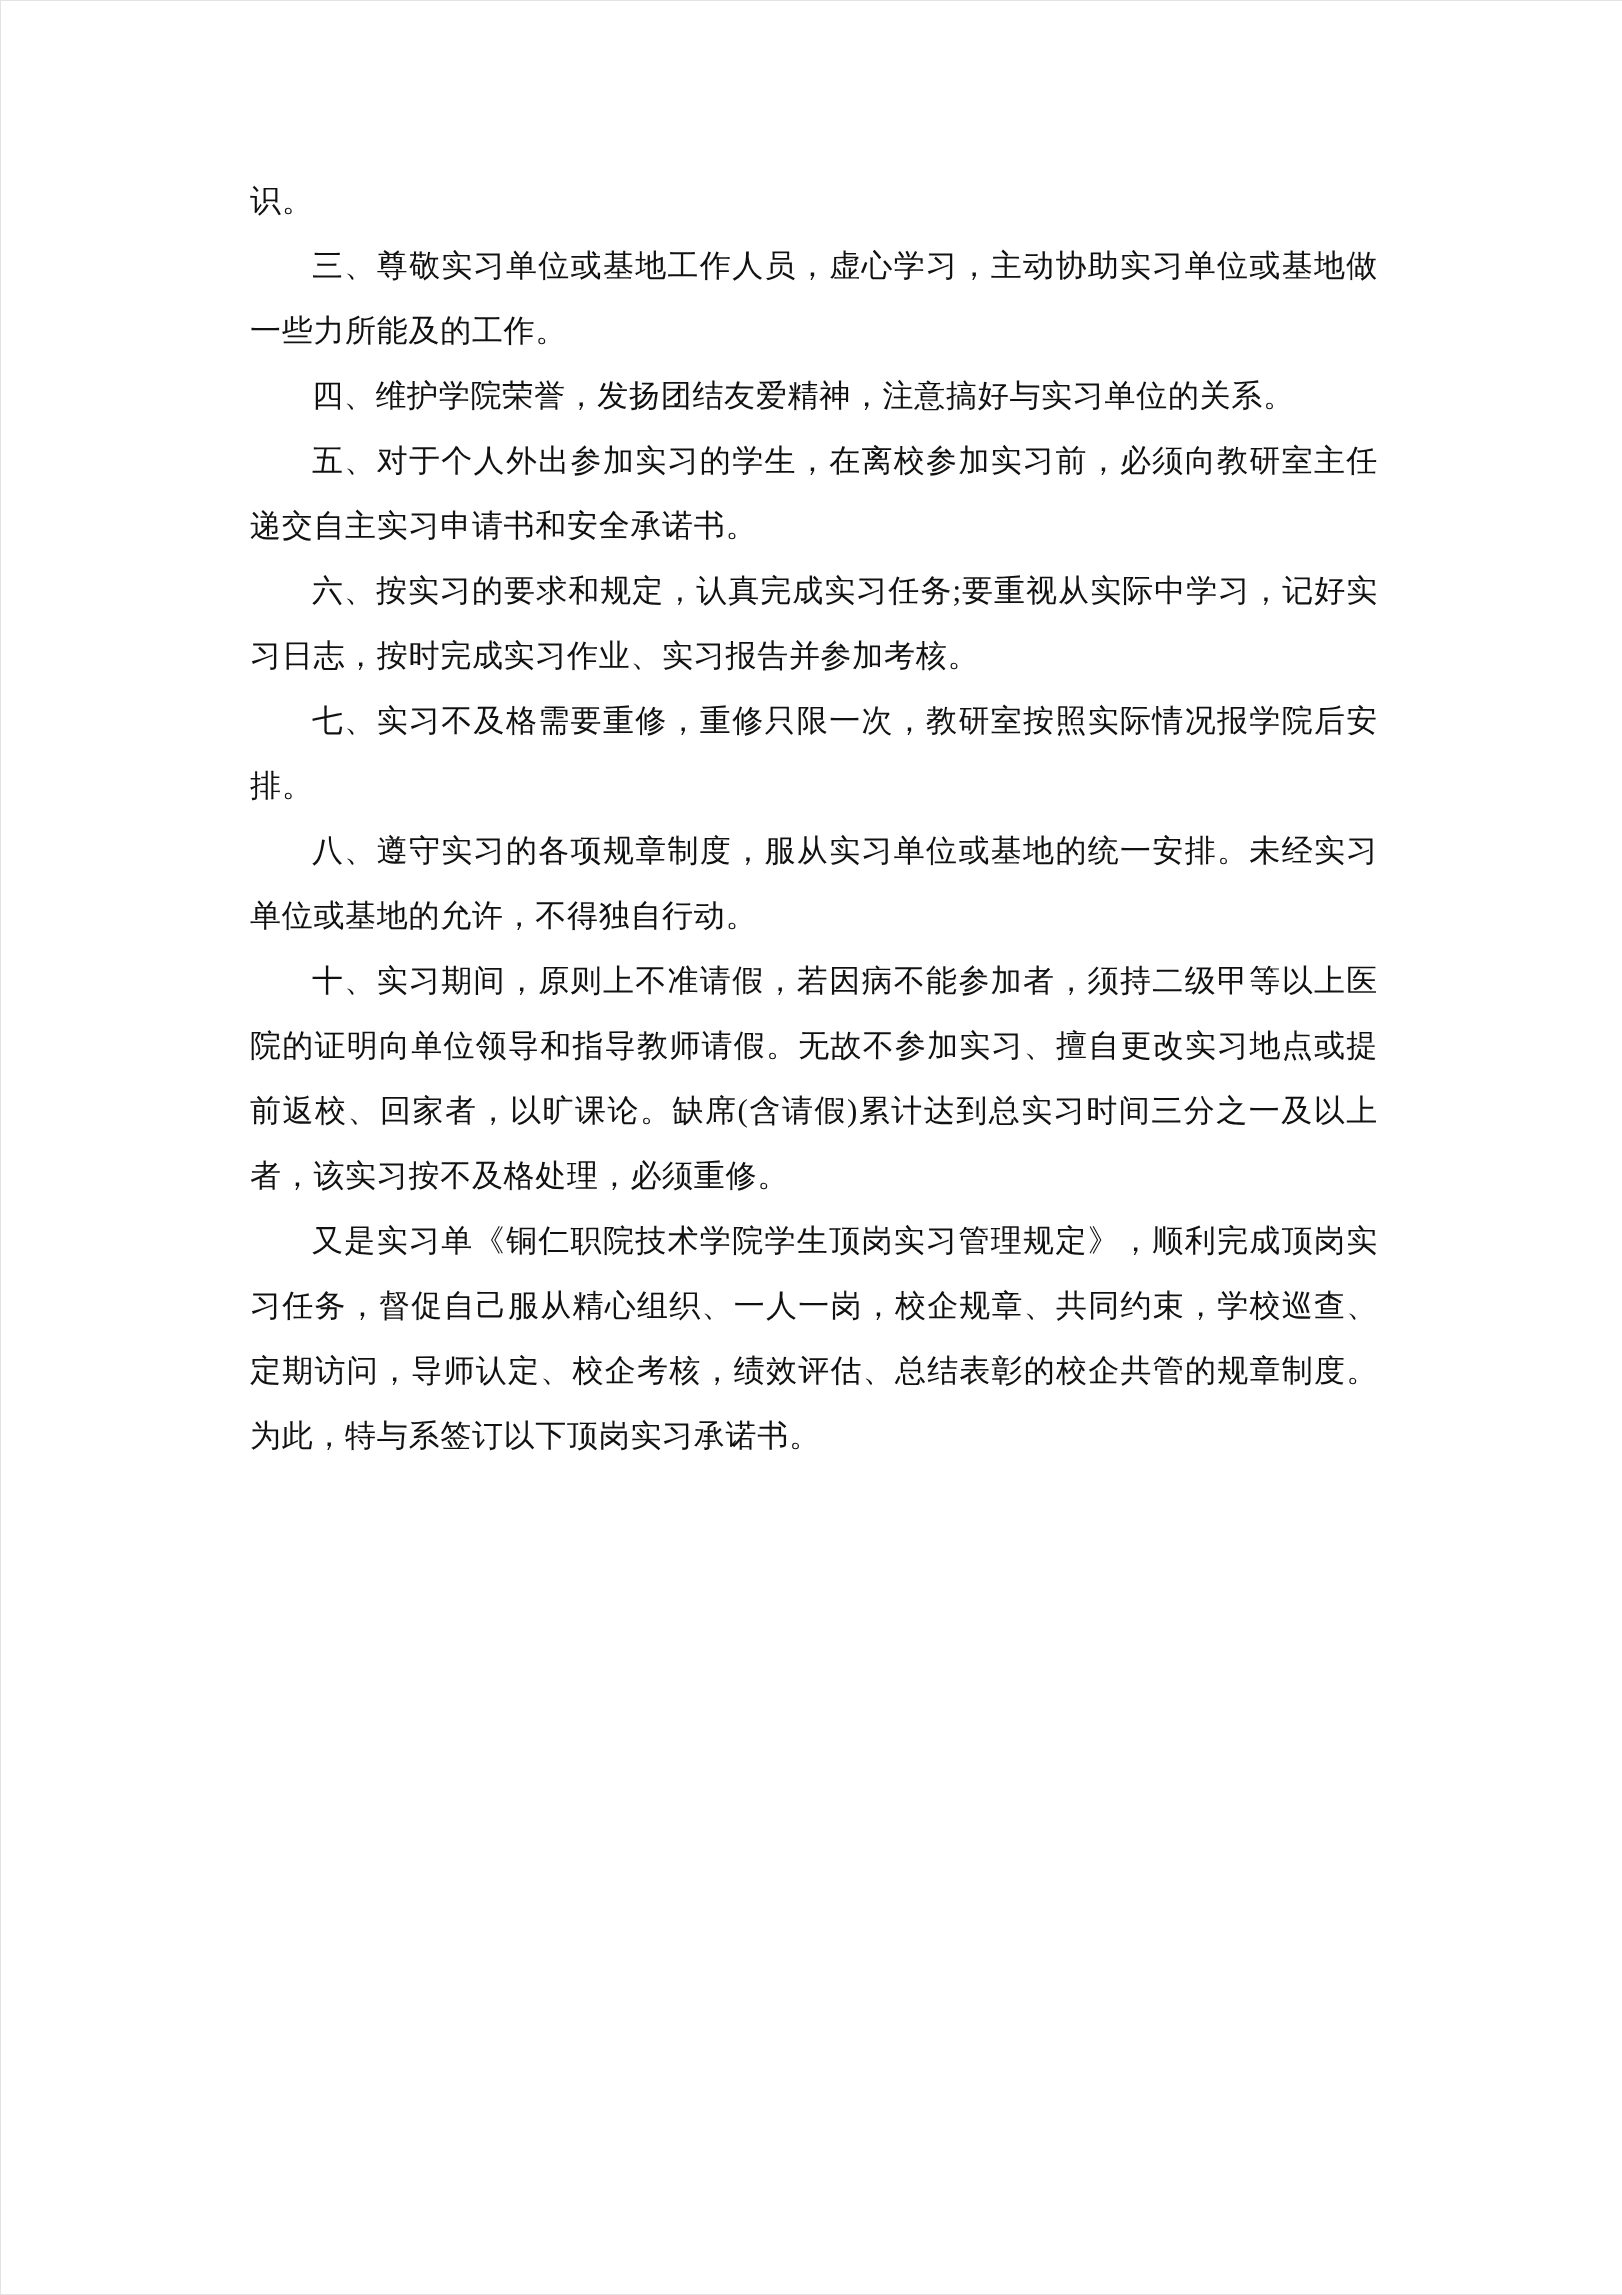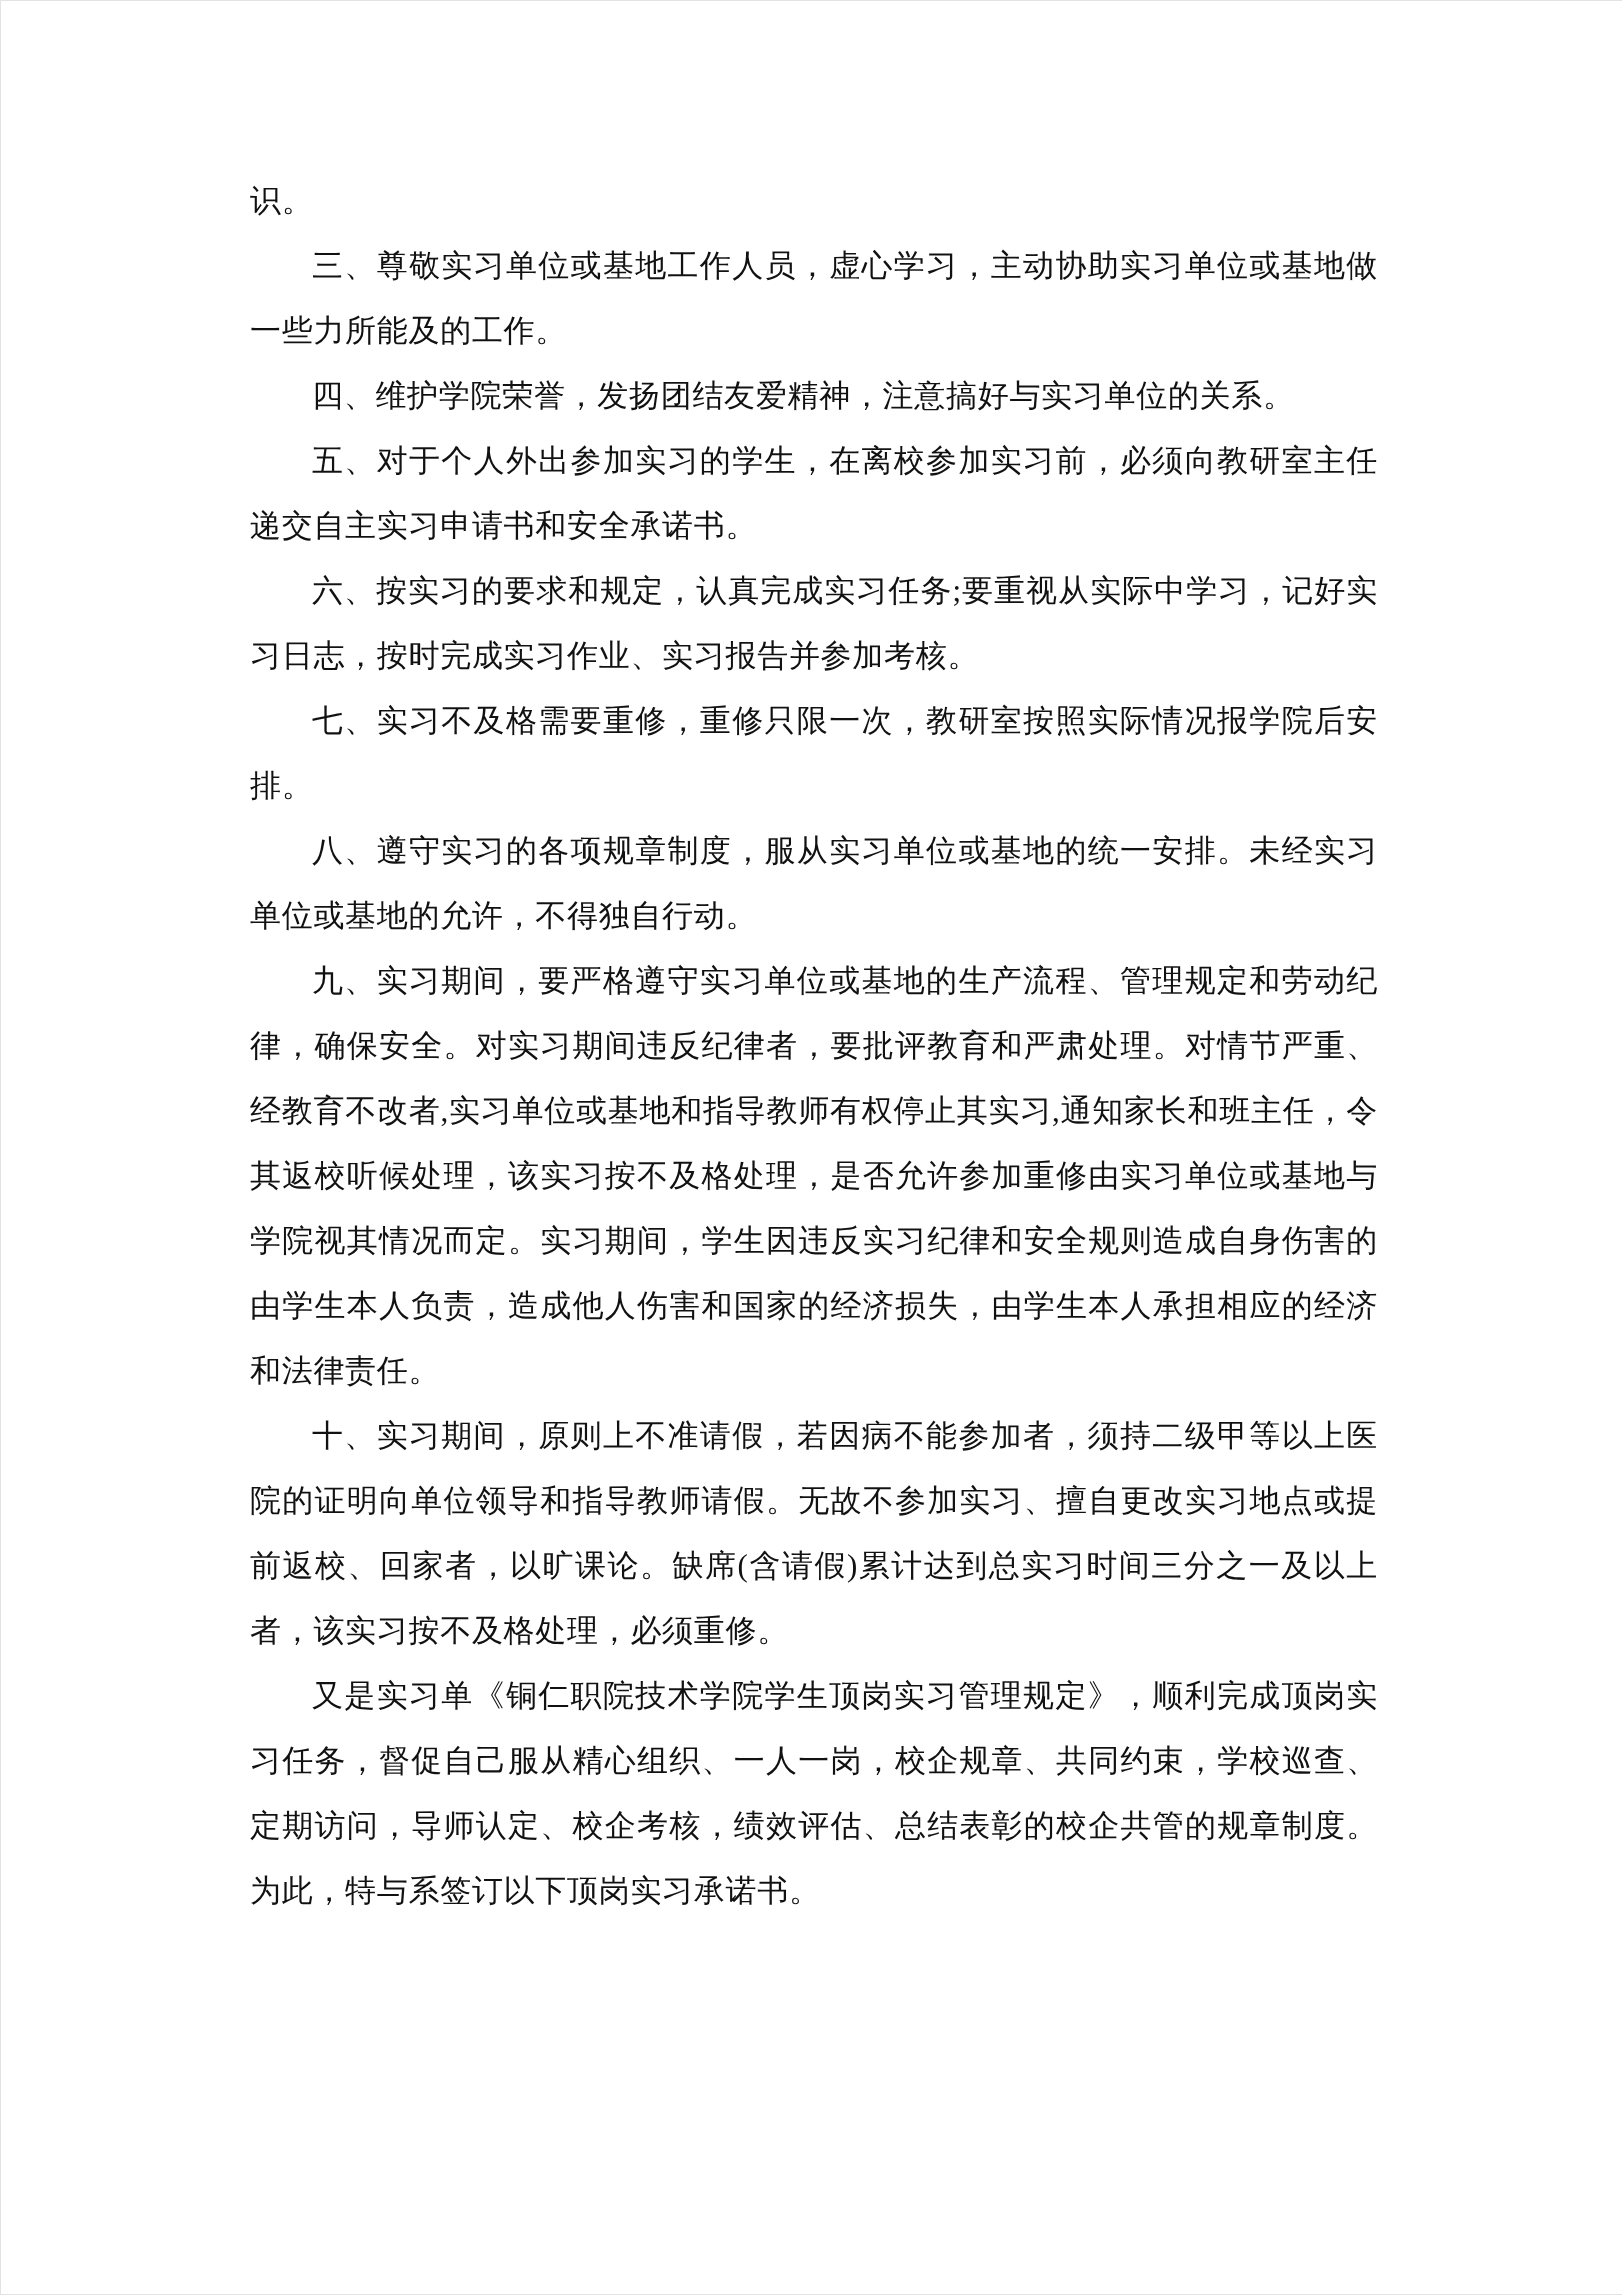--- a/index.html
+++ b/index.html
@@ -44,18 +44,17 @@
 
 <div class="page">
   <div class="doc-body">
       <p class="para noindent">识。</p>
       <p class="para">三、尊敬实习单位或基地工作人员，虚心学习，主动协助实习单位或基地做一些力所能及的工作。</p>
       <p class="para">四、维护学院荣誉，发扬团结友爱精神，注意搞好与实习单位的关系。</p>
       <p class="para">五、对于个人外出参加实习的学生，在离校参加实习前，必须向教研室主任递交自主实习申请书和安全承诺书。</p>
       <p class="para">六、按实习的要求和规定，认真完成实习任务;要重视从实际中学习，记好实习日志，按时完成实习作业、实习报告并参加考核。</p>
       <p class="para">七、实习不及格需要重修，重修只限一次，教研室按照实际情况报学院后安排。</p>
       <p class="para">八、遵守实习的各项规章制度，服从实习单位或基地的统一安排。未经实习单位或基地的允许，不得独自行动。</p>
-      <p class="para">九、实习期间，要严格遵守实习单位或基地的生产流程、管理规定和劳动纪律，确保安全。对实习期间违反纪律者，要批评教育和严肃处理。对情节严重、经教育不改者,实习单位或基地和指导教师有权停止其实习,通知家长和班主任，令其返校听候处理，该实习按不及格处理，是否允许参加重修由实习单位或基地与学院视其情况而定。实习期间，学生因违反实习纪律和安全规则造成自身伤害的由学生本人负责，造成他人伤害和国家的经济损失，由学生本人承担相应的经济和法律责任。</p>
       <p class="para">十、实习期间，原则上不准请假，若因病不能参加者，须持二级甲等以上医院的证明向单位领导和指导教师请假。无故不参加实习、擅自更改实习地点或提前返校、回家者，以旷课论。缺席(含请假)累计达到总实习时间三分之一及以上者，该实习按不及格处理，必须重修。</p>
       <p class="para">又是实习单《铜仁职院技术学院学生顶岗实习管理规定》，顺利完成顶岗实习任务，督促自己服从精心组织、一人一岗，校企规章、共同约束，学校巡查、定期访问，导师认定、校企考核，绩效评估、总结表彰的校企共管的规章制度。为此，特与系签订以下顶岗实习承诺书。</p>
     </div>
 </div>
 
 
 </body></html>

